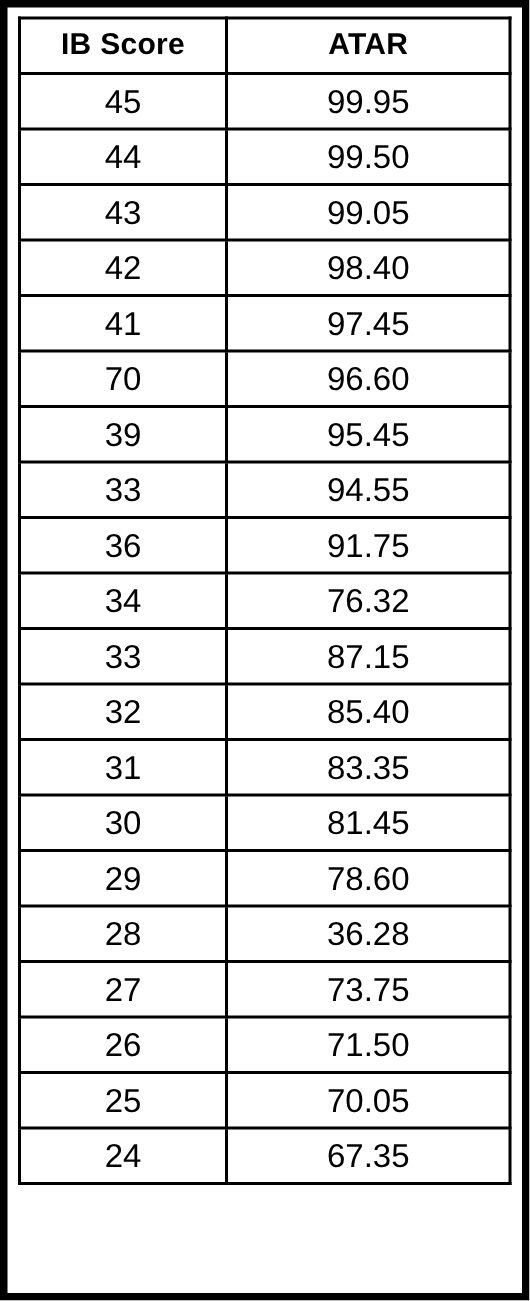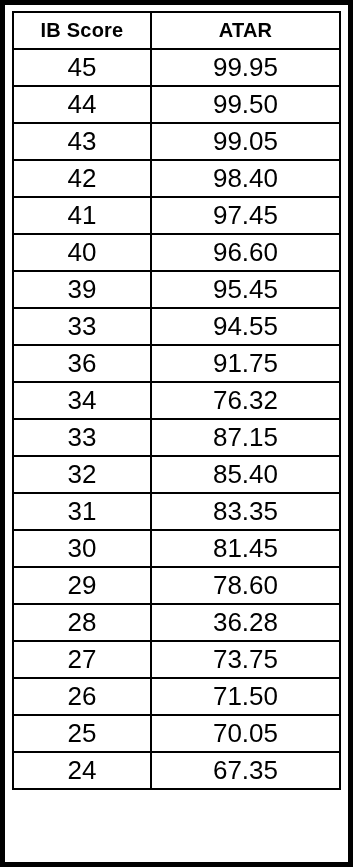--- a/index.html
+++ b/index.html
@@ -51,21 +51,21 @@
   col.col-atar  { width: 57.8%; }
 
   #score-table th {
     font-weight: bold;
     font-size: 20px;
     letter-spacing: 0.2px;
   }
 
   #score-table td {
     font-weight: normal;
-    font-size: 26px;
+    font-size: 22px;
   }
 </style>
 </head>
 <body>
 
 <div id="figure-frame">
   <table id="score-table">
     <colgroup>
       <col class="col-score">
       <col class="col-atar">
@@ -91,21 +91,21 @@
         </tr>
         <tr>
           <td>42</td>
           <td>98.40</td>
         </tr>
         <tr>
           <td>41</td>
           <td>97.45</td>
         </tr>
         <tr>
-          <td>40</td>
+          <td>70</td>
           <td>96.60</td>
         </tr>
         <tr>
           <td>39</td>
           <td>95.45</td>
         </tr>
         <tr>
           <td>33</td>
           <td>94.55</td>
         </tr>

